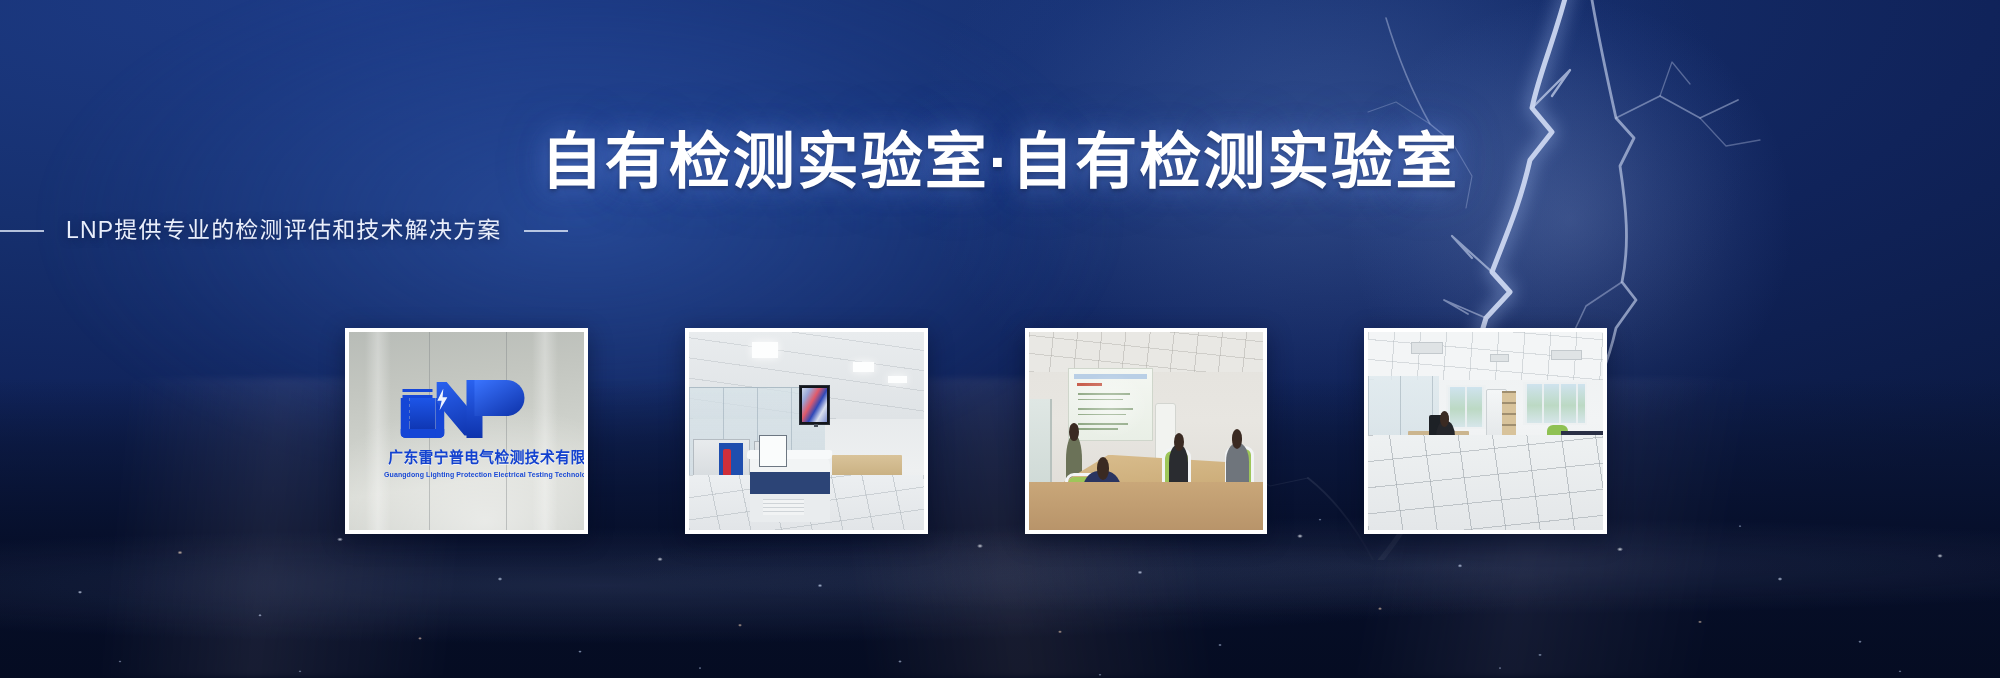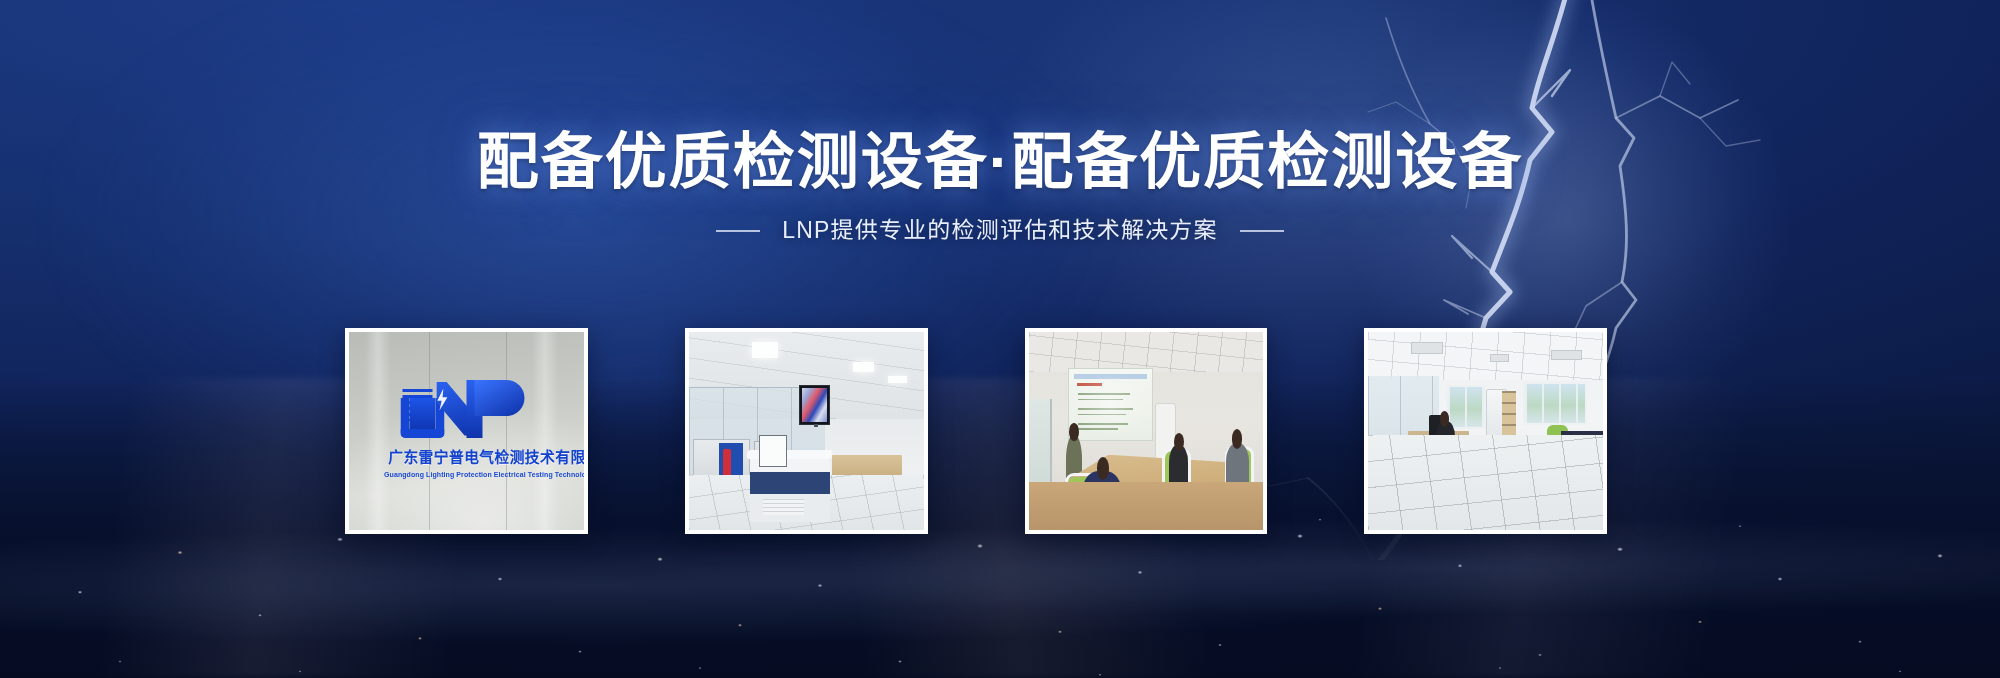--- a/index.html
+++ b/index.html
@@ -94,21 +94,21 @@
   
   .headline{
     position:absolute;left:0;right:0;top:131px;text-align:center;
   }
   .title{
     margin:0;color:#ffffff;font-size:62px;line-height:1;font-weight:700;
     letter-spacing:2px;
     text-shadow:0 0 26px rgba(110,150,235,.55), 0 0 52px rgba(70,110,210,.35), 0 2px 4px rgba(5,12,36,.55);
   }
   .subwrap{
-    margin-top:26px;display:flex;align-items:center;justify-content:center;gap:22px;
+    margin-top:26px;display:flex;align-items:center;gap:22px;
   }
   .dash{display:block;width:44px;height:2px;background:rgba(226,234,250,.78);}
   .subtitle{
     color:#e9eefb;font-size:23px;line-height:1;font-weight:400;letter-spacing:1.2px;
     text-shadow:0 1px 8px rgba(10,22,60,.65);
     white-space:nowrap;
   }
 
   
   .gallery{
@@ -293,21 +293,21 @@
         <path d="M208 478 L 170 486 L 142 470" stroke-width="1.2" opacity=".26"></path>
       </g>
     </svg>
   </div>
 
   <div class="city"></div>
   <div class="city-lights"></div>
   <div class="city-streak"></div>
 
   <div class="headline">
-    <h1 class="title">配备优质检测设备·配备优质检测设备</h1>
+    <h1 class="title">自有检测实验室·自有检测实验室</h1>
     <div class="subwrap">
       <span class="dash"></span>
       <span class="subtitle">LNP提供专业的检测评估和技术解决方案</span>
       <span class="dash"></span>
     </div>
   </div>
 
   <div class="gallery">
 
     <figure class="shot">

